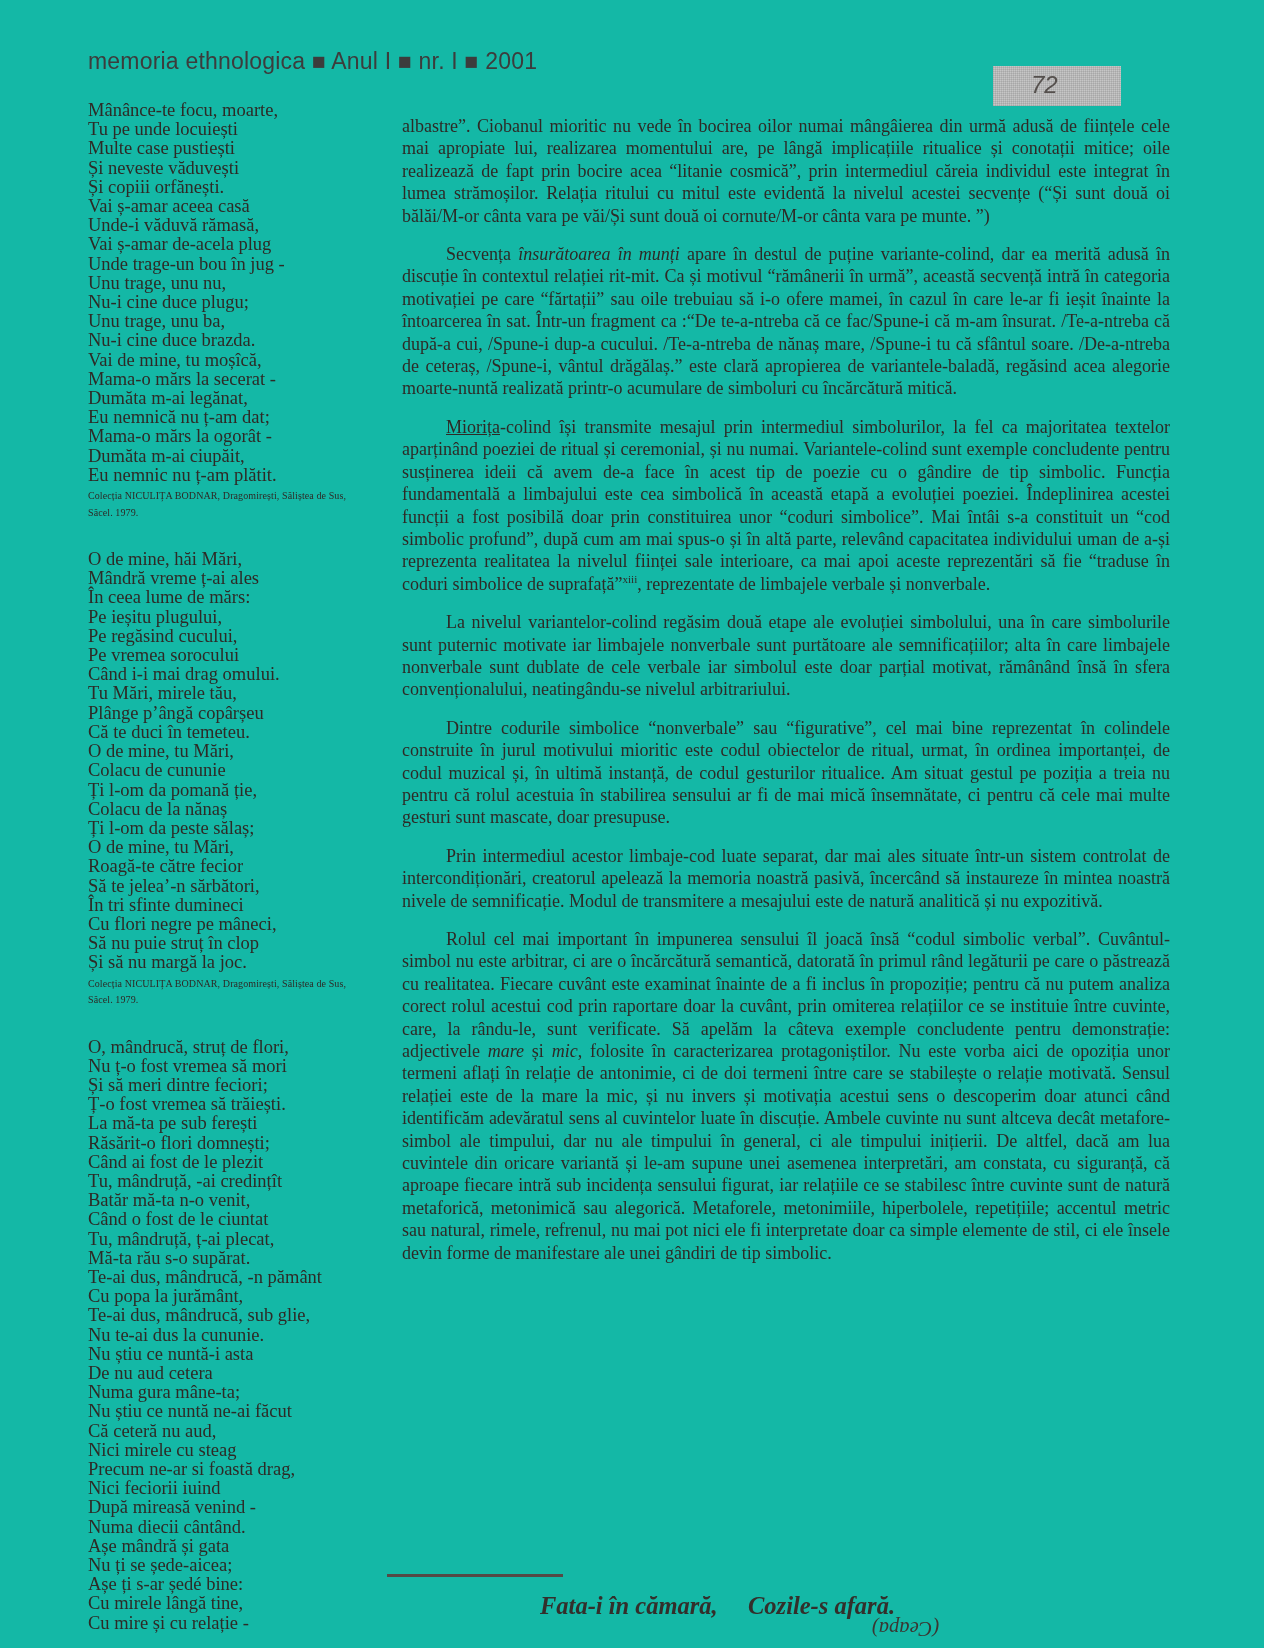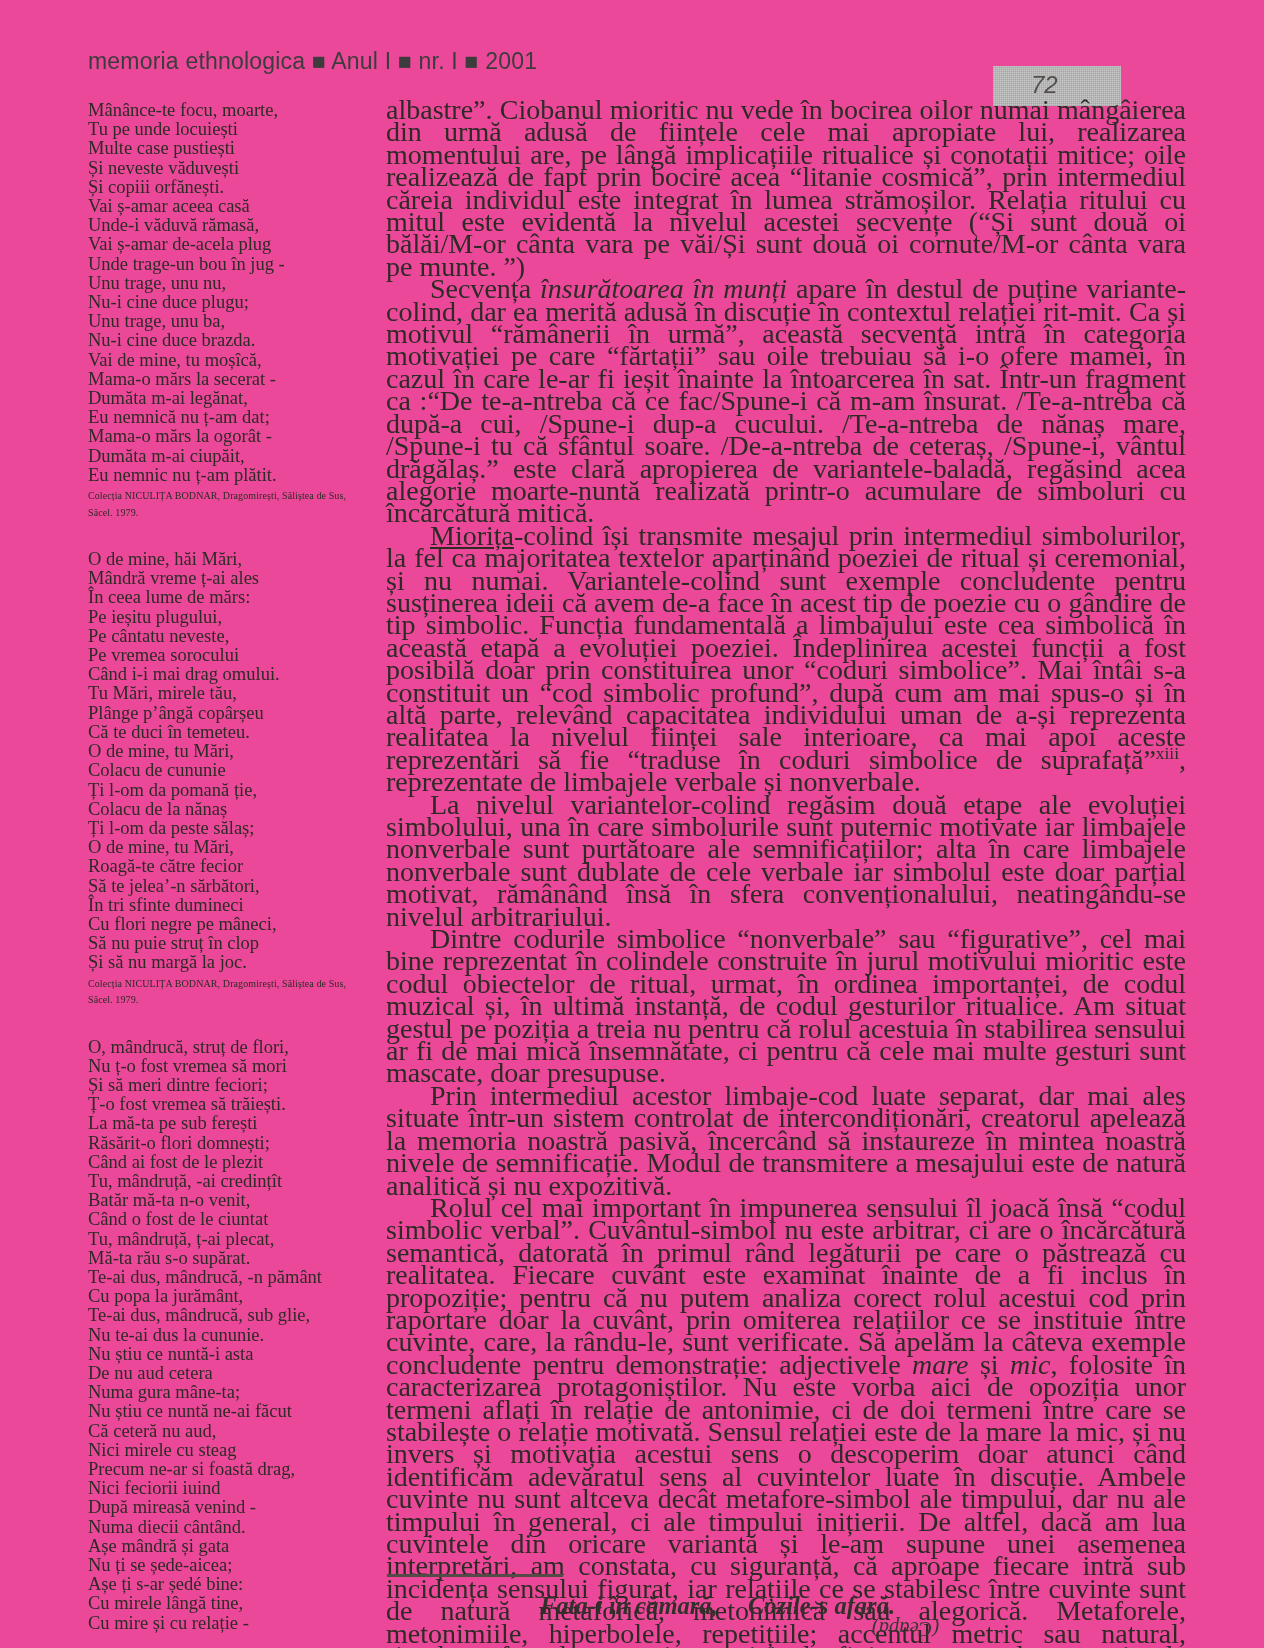--- a/index.html
+++ b/index.html
@@ -1,19 +1,19 @@
 <!DOCTYPE html>
 <html><head>
 <meta charset="utf-8">
 <style>
   html,body{margin:0;padding:0;}
   body{background:#e9e9e9;}
   .page{
     position:relative;width:1264px;height:1648px;margin:0 auto;
-    background:#ec4899;overflow:hidden;
+    background:#14b8a6;overflow:hidden;
     font-family:"Liberation Serif", serif;color:#2e2a26;
   }
   
   .header-row{position:absolute;left:88px;top:48px;width:1090px;height:42px;}
   .journal-title{
     font-family:"Liberation Sans", sans-serif;font-size:23px;color:#3c3c3c;
     letter-spacing:.2px;
   }
   .page-num-box{
     position:absolute;left:905px;top:18px;width:128px;height:40px;
@@ -27,21 +27,21 @@
     font-family:"Liberation Sans", sans-serif;font-style:italic;
     font-size:24px;color:#55504d;
   }
   
   .left-col{position:absolute;left:88px;top:101px;width:282px;}
   .poem + .poem{margin-top:29px;}
   .poem-line{font-size:18.5px;line-height:19.2px;white-space:nowrap;}
   .poem-attr{font-size:10px;line-height:16.5px;margin-top:3px;letter-spacing:.1px;}
   
   .main-col{position:absolute;left:386px;top:99px;width:800px;text-align:justify;}
-  .para{margin:0;font-size:28px;line-height:22.4px;}
+  .para{margin:16px;font-size:18px;line-height:22.4px;}
   .para.indent{text-indent:44px;}
   .para em{font-style:italic;}
   .para .ul{text-decoration:underline;}
   .para sup{font-size:.62em;line-height:0;}
   
   .foot-rule{position:absolute;left:387px;top:1574px;width:176px;height:3px;background:#544a46;}
   .riddle-part{
     position:absolute;top:1592px;
     font-weight:bold;font-style:italic;font-size:24.5px;color:#332f2b;
     white-space:nowrap;
@@ -88,21 +88,21 @@
         <div class="poem-line">Mama-o mărs la ogorât -</div>
         <div class="poem-line">Dumăta m-ai ciupăit,</div>
         <div class="poem-line">Eu nemnic nu ț-am plătit.</div>
         <div class="poem-attr">Colecția NICULIȚA BODNAR, Dragomirești, Săliștea de Sus, Săcel. 1979.</div>
       </div>
       <div class="poem">
         <div class="poem-line">O de mine, hăi Mări,</div>
         <div class="poem-line">Mândră vreme ț-ai ales</div>
         <div class="poem-line">În ceea lume de mărs:</div>
         <div class="poem-line">Pe ieșitu plugului,</div>
-        <div class="poem-line">Pe cântatu neveste,</div>
+        <div class="poem-line">Pe regăsind cucului,</div>
         <div class="poem-line">Pe vremea sorocului</div>
         <div class="poem-line">Când i-i mai drag omului.</div>
         <div class="poem-line">Tu Mări, mirele tău,</div>
         <div class="poem-line">Plânge p’ângă copârșeu</div>
         <div class="poem-line">Că te duci în temeteu.</div>
         <div class="poem-line">O de mine, tu Mări,</div>
         <div class="poem-line">Colacu de cununie</div>
         <div class="poem-line">Ți l-om da pomană ție,</div>
         <div class="poem-line">Colacu de la nănaș</div>
         <div class="poem-line">Ți l-om da peste sălaș;</div>

